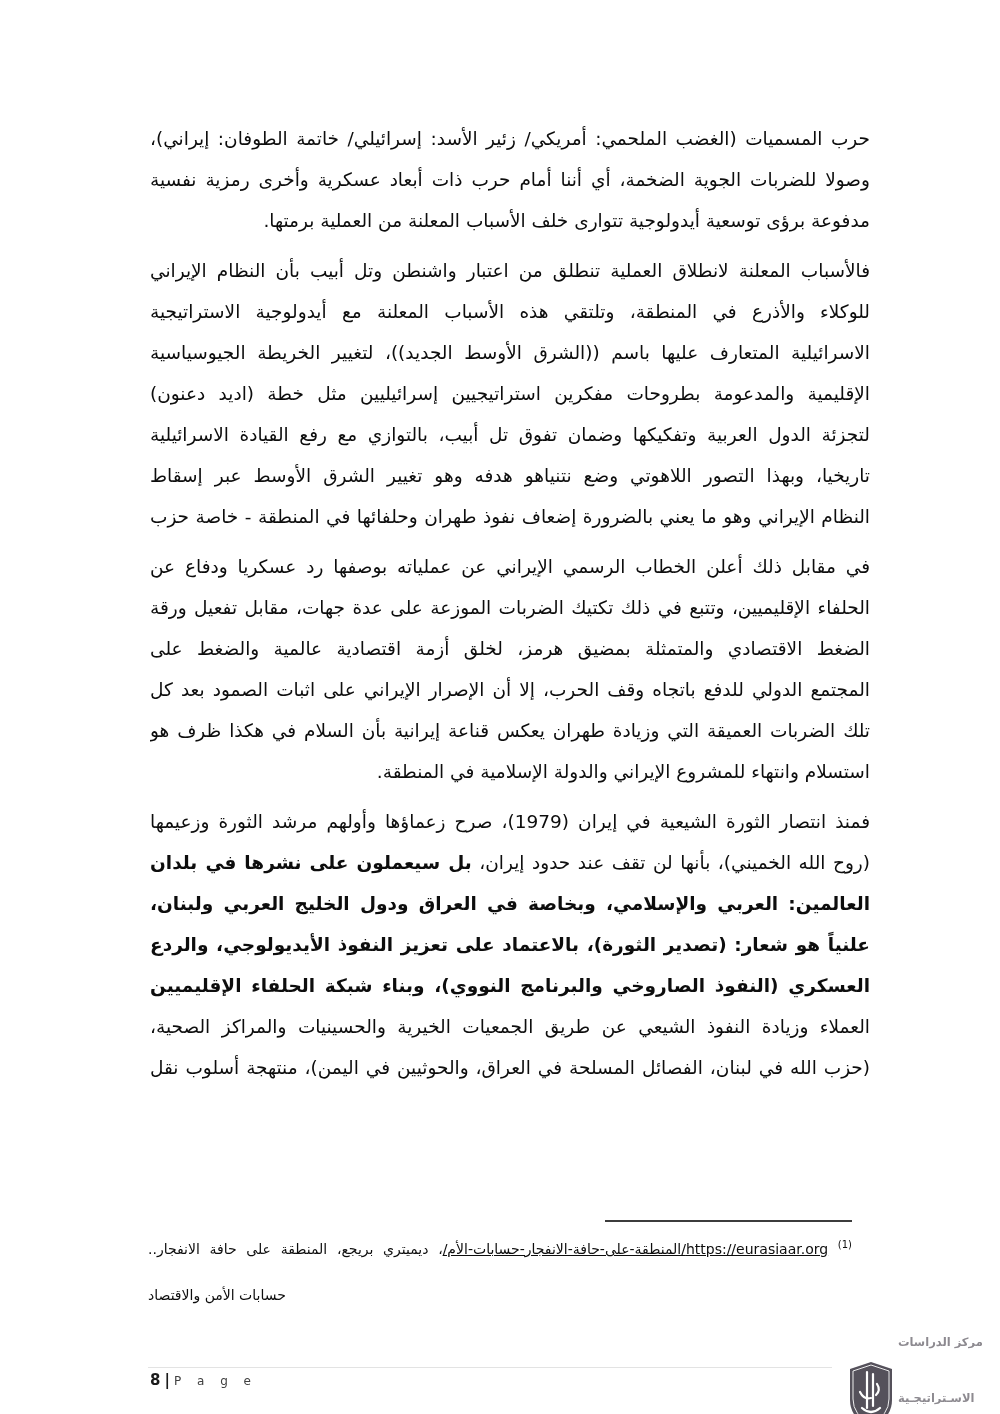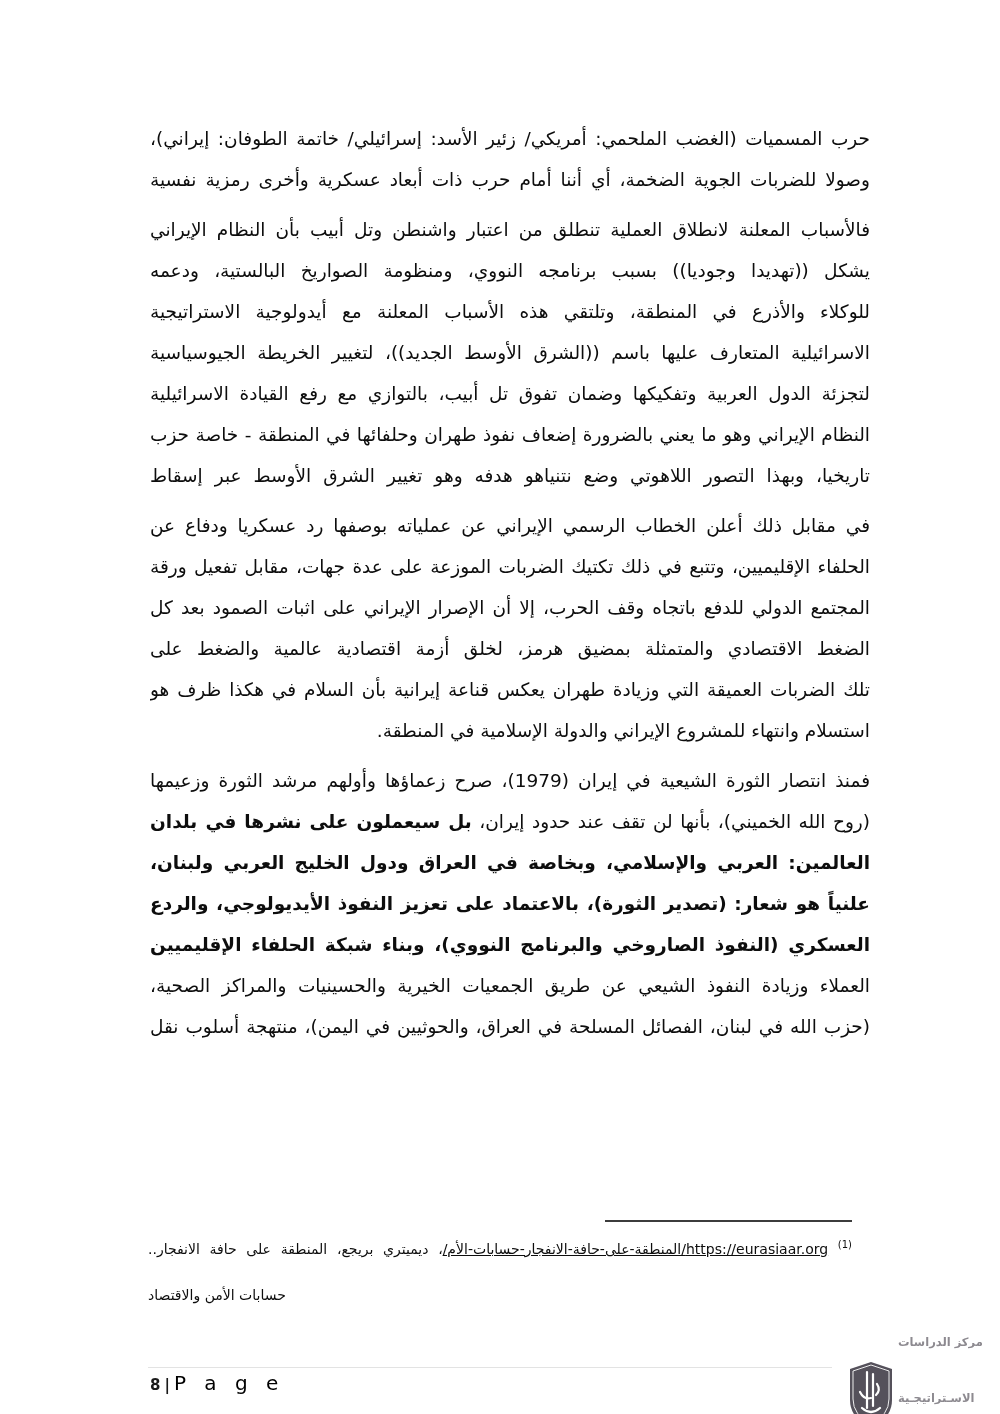--- a/index.html
+++ b/index.html
@@ -36,21 +36,21 @@
   .footer-rule {
     position:absolute; top:1367px; left:148px; width:684px; height:1px;
     background:#e3e3e3;
   }
   .page-num {
     position:absolute; top:1371px; left:150px;
     font-size:15px; color:#222; direction:ltr;
   }
   .page-num .num { font-weight:bold; color:#1a1a1a; }
   .page-num .bar { font-weight:bold; color:#1a1a1a; padding:0 4px; }
-  .page-num .lbl { color:#000000; letter-spacing:6px; font-size:20px; }
+  .page-num .lbl { color:#404040; letter-spacing:6px; font-size:12px; }
   
   .logo {
     position:absolute; top:1335px; left:850px; width:130px;
     display:flex; align-items:center; gap:6px;
   }
   .logo .shield { width:42px; height:66px; flex:0 0 auto; }
   .logo .txt { display:flex; flex-direction:column; align-items:flex-start;gap:42px; }
   .logo .ar {
     direction:rtl; font-weight:bold; font-size:11.5px; line-height:14px;
     color:#8d8a90; text-align:center; white-space:nowrap;
@@ -63,35 +63,36 @@
 </style>
 </head>
 <body>
 
 <div class="page">
 
   <div class="body-text">
       <div class="para">
         <div class="line align-justify"><span>حرب المسميات (الغضب الملحمي: أمريكي/ زئير الأسد: إسرائيلي/ خاتمة الطوفان: إيراني)،</span></div>
         <div class="line align-justify"><span>وصولا للضربات الجوية الضخمة، أي أننا أمام حرب ذات أبعاد عسكرية وأخرى رمزية نفسية</span></div>
+        <div class="line align-right"><span>مدفوعة برؤى توسعية أيدولوجية تتوارى خلف الأسباب المعلنة من العملية برمتها.</span></div>
       </div>
       <div class="para">
         <div class="line align-justify"><span>فالأسباب المعلنة لانطلاق العملية تنطلق من اعتبار واشنطن وتل أبيب بأن النظام الإيراني</span></div>
-        <div class="line align-justify"><span>يشكل ((تهديدا وجوديا)) بسبب برنامجه النووي، ومنظومة الصواريخ البالستية، ودعمه</span></div>
         <div class="line align-justify"><span>للوكلاء والأذرع في المنطقة، وتلتقي هذه الأسباب المعلنة مع أيدولوجية الاستراتيجية</span></div>
         <div class="line align-justify"><span>الاسرائيلية المتعارف عليها باسم ((الشرق الأوسط الجديد))، لتغيير الخريطة الجيوسياسية</span></div>
+        <div class="line align-justify"><span>الإقليمية والمدعومة بطروحات مفكرين استراتيجيين إسرائيليين مثل خطة (اديد دعنون)</span></div>
         <div class="line align-justify"><span>لتجزئة الدول العربية وتفكيكها وضمان تفوق تل أبيب، بالتوازي مع رفع القيادة الاسرائيلية</span></div>
+        <div class="line align-justify"><span>تاريخيا، وبهذا التصور اللاهوتي وضع نتنياهو هدفه وهو تغيير الشرق الأوسط عبر إسقاط</span></div>
         <div class="line align-justify"><span>النظام الإيراني وهو ما يعني بالضرورة إضعاف نفوذ طهران وحلفائها في المنطقة - خاصة حزب</span></div>
-        <div class="line align-justify"><span>تاريخيا، وبهذا التصور اللاهوتي وضع نتنياهو هدفه وهو تغيير الشرق الأوسط عبر إسقاط</span></div>
       </div>
       <div class="para">
         <div class="line align-justify"><span>في مقابل ذلك أعلن الخطاب الرسمي الإيراني عن عملياته بوصفها رد عسكريا ودفاع عن</span></div>
         <div class="line align-justify"><span>الحلفاء الإقليميين، وتتبع في ذلك تكتيك الضربات الموزعة على عدة جهات، مقابل تفعيل ورقة</span></div>
+        <div class="line align-justify"><span>الضغط الاقتصادي والمتمثلة بمضيق هرمز، لخلق أزمة اقتصادية عالمية والضغط على</span></div>
         <div class="line align-justify"><span>المجتمع الدولي للدفع باتجاه وقف الحرب، إلا أن الإصرار الإيراني على اثبات الصمود بعد كل</span></div>
-        <div class="line align-justify"><span>الضغط الاقتصادي والمتمثلة بمضيق هرمز، لخلق أزمة اقتصادية عالمية والضغط على</span></div>
         <div class="line align-justify"><span>تلك الضربات العميقة التي وزيادة طهران يعكس قناعة إيرانية بأن السلام في هكذا ظرف هو</span></div>
         <div class="line align-right"><span>استسلام وانتهاء للمشروع الإيراني والدولة الإسلامية في المنطقة.</span></div>
       </div>
       <div class="para">
         <div class="line align-justify"><span>فمنذ انتصار الثورة الشيعية في إيران (1979)، صرح زعماؤها وأولهم مرشد الثورة وزعيمها</span></div>
         <div class="line align-justify"><span>(روح الله الخميني)، بأنها لن تقف عند حدود إيران، </span><span class="bold">بل سيعملون على نشرها في بلدان</span></div>
         <div class="line align-justify"><span class="bold">العالمين: العربي والإسلامي، وبخاصة في العراق ودول الخليج العربي ولبنان، ورفعوا شعاراً</span></div>
         <div class="line align-justify"><span class="bold">علنياً هو شعار: (تصدير الثورة)، بالاعتماد على تعزيز النفوذ الأيديولوجي، والردع</span></div>
         <div class="line align-justify"><span class="bold">العسكري (النفوذ الصاروخي والبرنامج النووي)، وبناء شبكة الحلفاء الإقليميين مثل:</span></div>
         <div class="line align-justify"><span>العملاء وزيادة النفوذ الشيعي عن طريق الجمعيات الخيرية والحسينيات والمراكز الصحية،</span></div>

